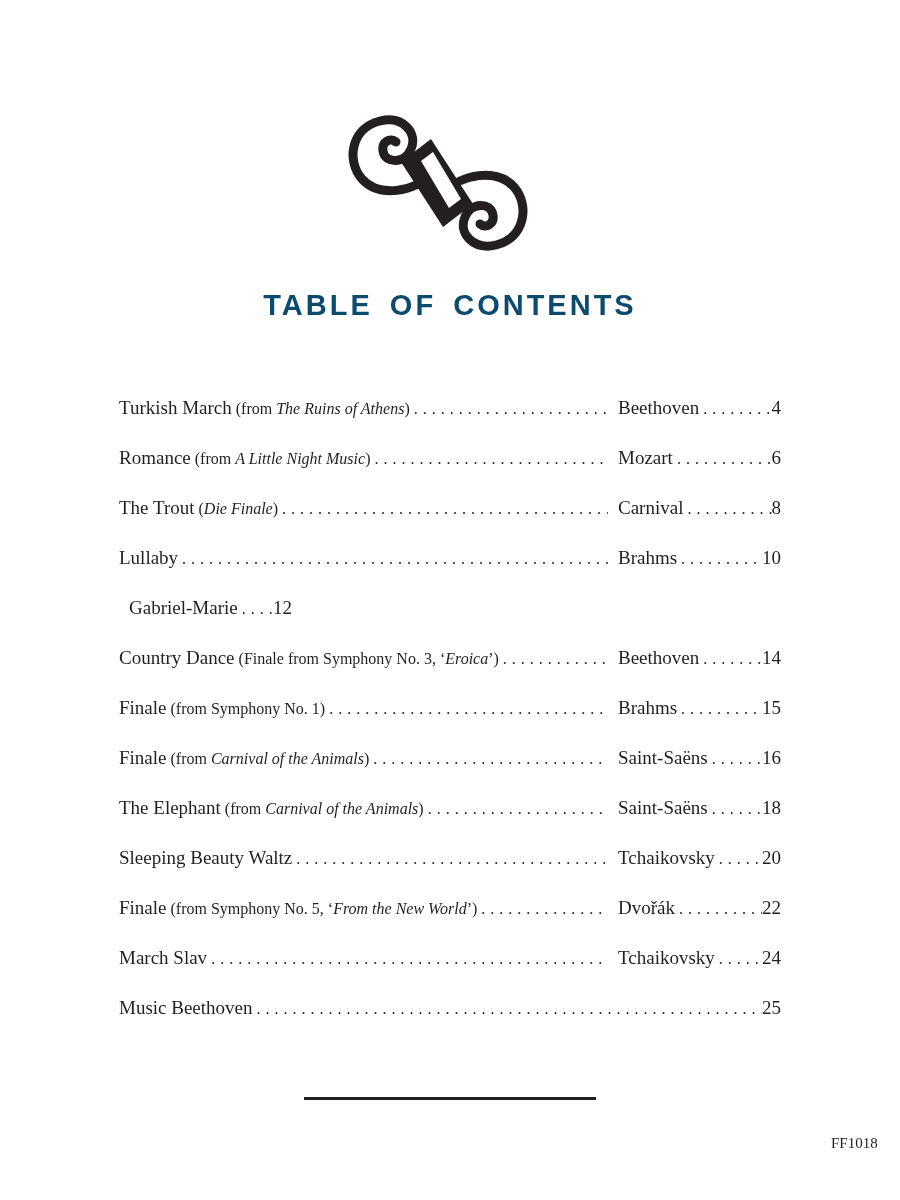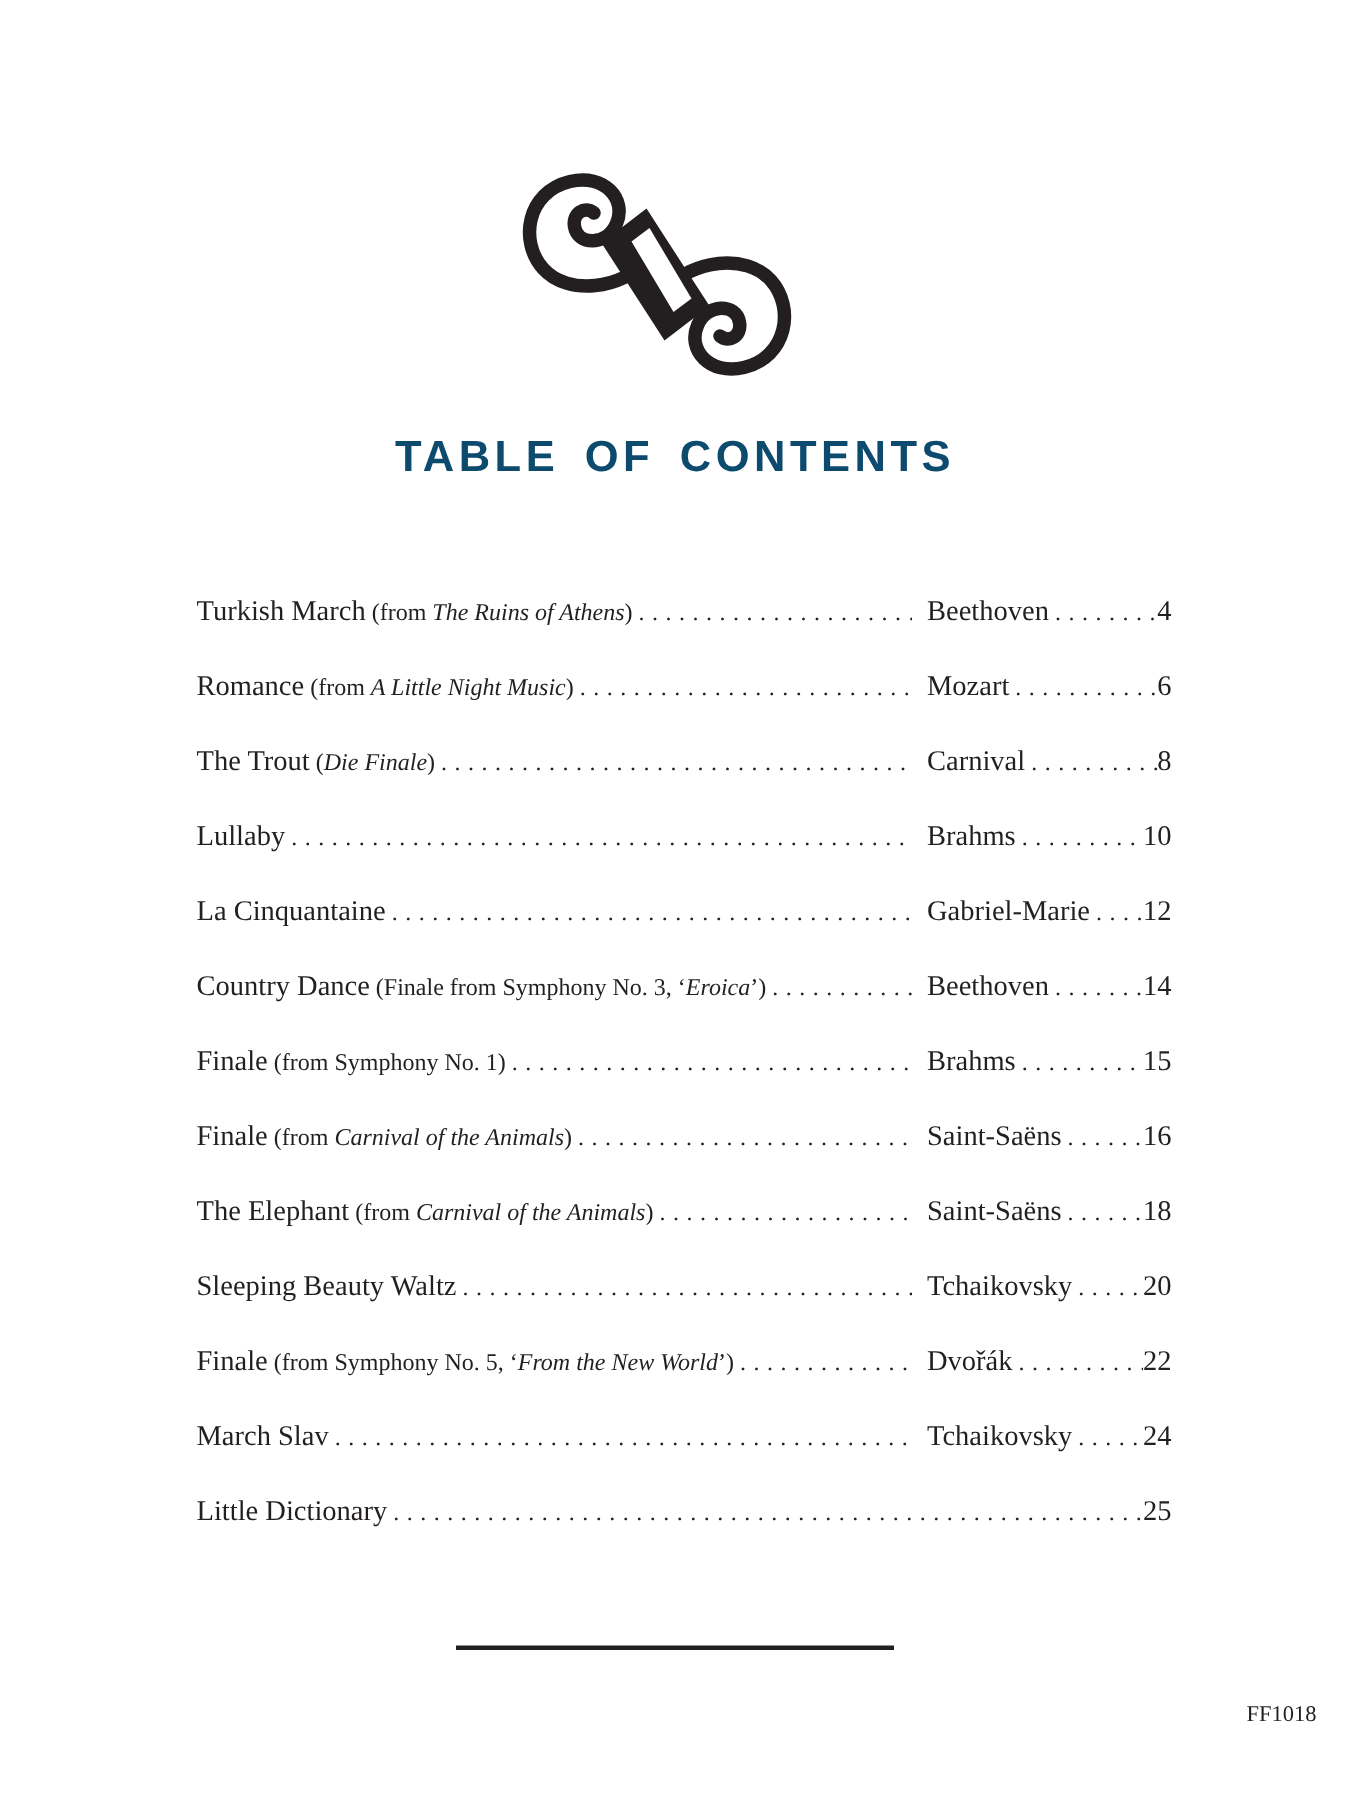--- a/index.html
+++ b/index.html
@@ -12,21 +12,21 @@
   }
   .page-title {
     position:absolute; left:0; top:289px; width:900px; text-align:center;
     font-family:"Liberation Sans", sans-serif; font-weight:bold;
     font-size:29px; letter-spacing:3px; word-spacing:6px; color:#0c4a6e;
   }
   .toc {
     position:absolute; left:119px; top:397px; width:662px;
   }
   .row { display:flex; align-items:baseline; height:50px; }
-  .left  { flex:1 1 auto; display:flex; align-items:baseline; min-width:0;margin-left:12px; }
+  .left  { flex:1 1 auto; display:flex; align-items:baseline; min-width:0; }
   .right { flex:0 0 163px; margin-left:10px; display:flex; align-items:baseline; min-width:0; }
   .t    { font-size:19px; white-space:pre; }
   .sub  { font-size:16px; white-space:pre; }
   .it   { font-style:italic; }
   .comp { font-size:19px; white-space:pre; }
   .pg   { font-size:19px; white-space:pre; }
   .dots {
     flex:1 1 0; overflow:hidden; white-space:nowrap;
     font-size:16px; letter-spacing:0.5px; margin-left:4px; min-width:8px;
   }
@@ -108,24 +108,20 @@
         <span class="dots"></span>
       </span>
     <span class="right">
         <span class="comp">Brahms</span>
         <span class="dots"></span>
         <span class="pg">10</span>
       </span>
   </div>
 
   <div class="row">
-    <span class="left">
-        <span class="t">La Cinquantaine</span>
-        <span class="dots"></span>
-      </span>
     <span class="right">
         <span class="comp">Gabriel-Marie</span>
         <span class="dots"></span>
         <span class="pg">12</span>
       </span>
   </div>
 
   <div class="row">
     <span class="left">
         <span class="t">Country Dance</span>
@@ -218,21 +214,21 @@
       </span>
     <span class="right">
         <span class="comp">Tchaikovsky</span>
         <span class="dots"></span>
         <span class="pg">24</span>
       </span>
   </div>
 
   <div class="row">
     <span class="left">
-        <span class="t">Little Dictionary</span>
+        <span class="t">Music Beethoven</span>
         <span class="dots"></span>
         <span class="pg">25</span>
       </span>
   </div>
 
 </div>
 
 <div class="bottom-rule"></div>
 
 <div class="plate">FF1018</div>

